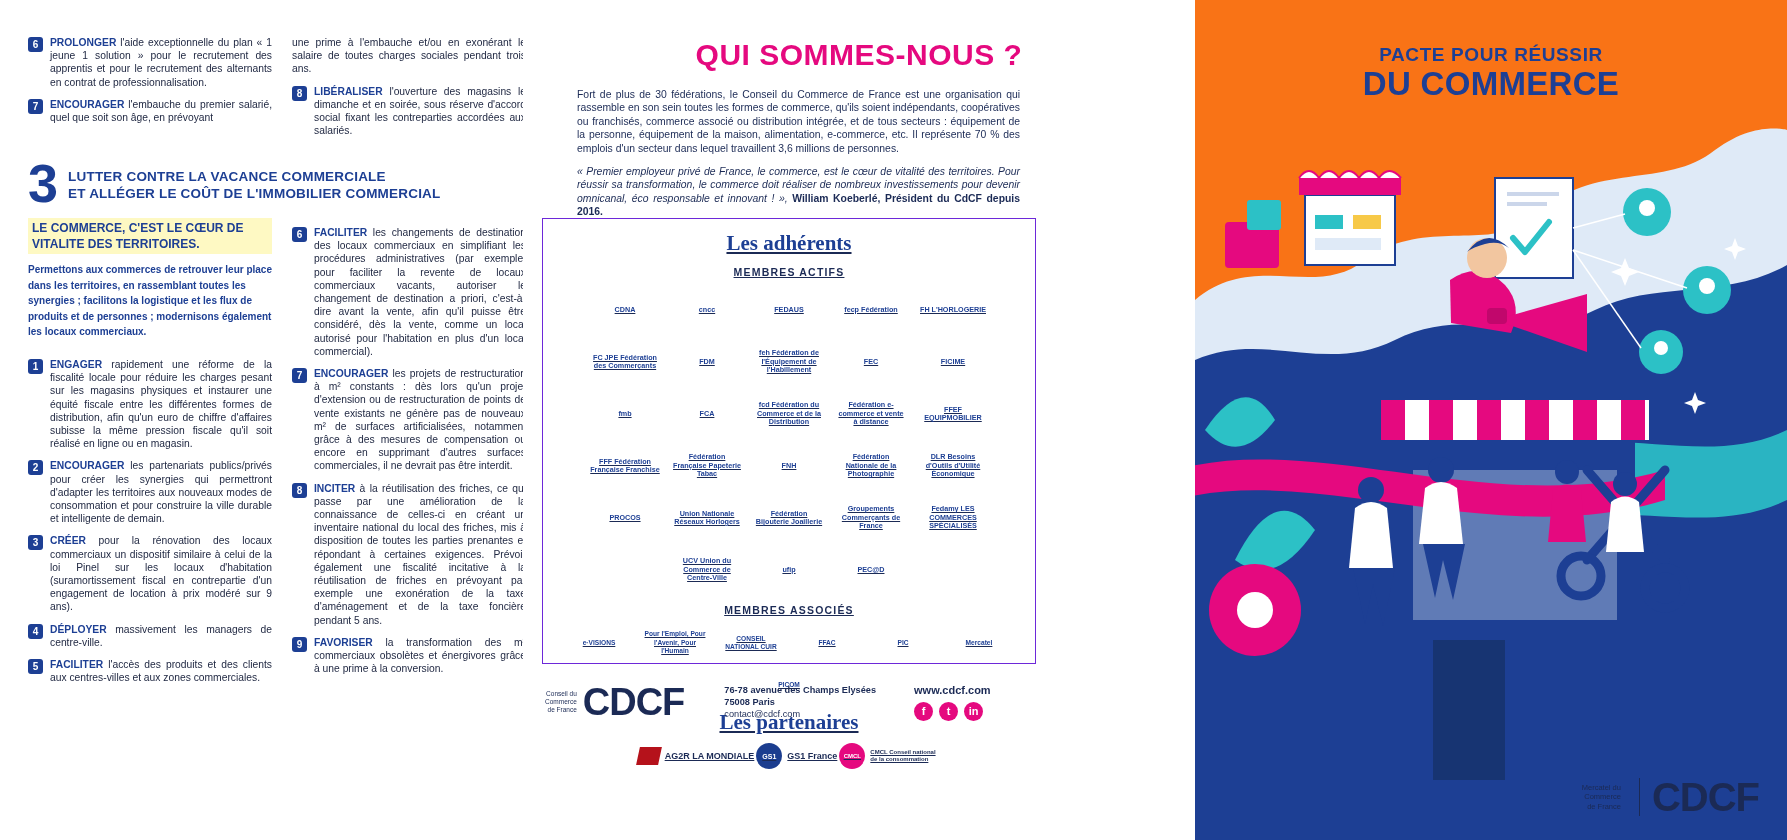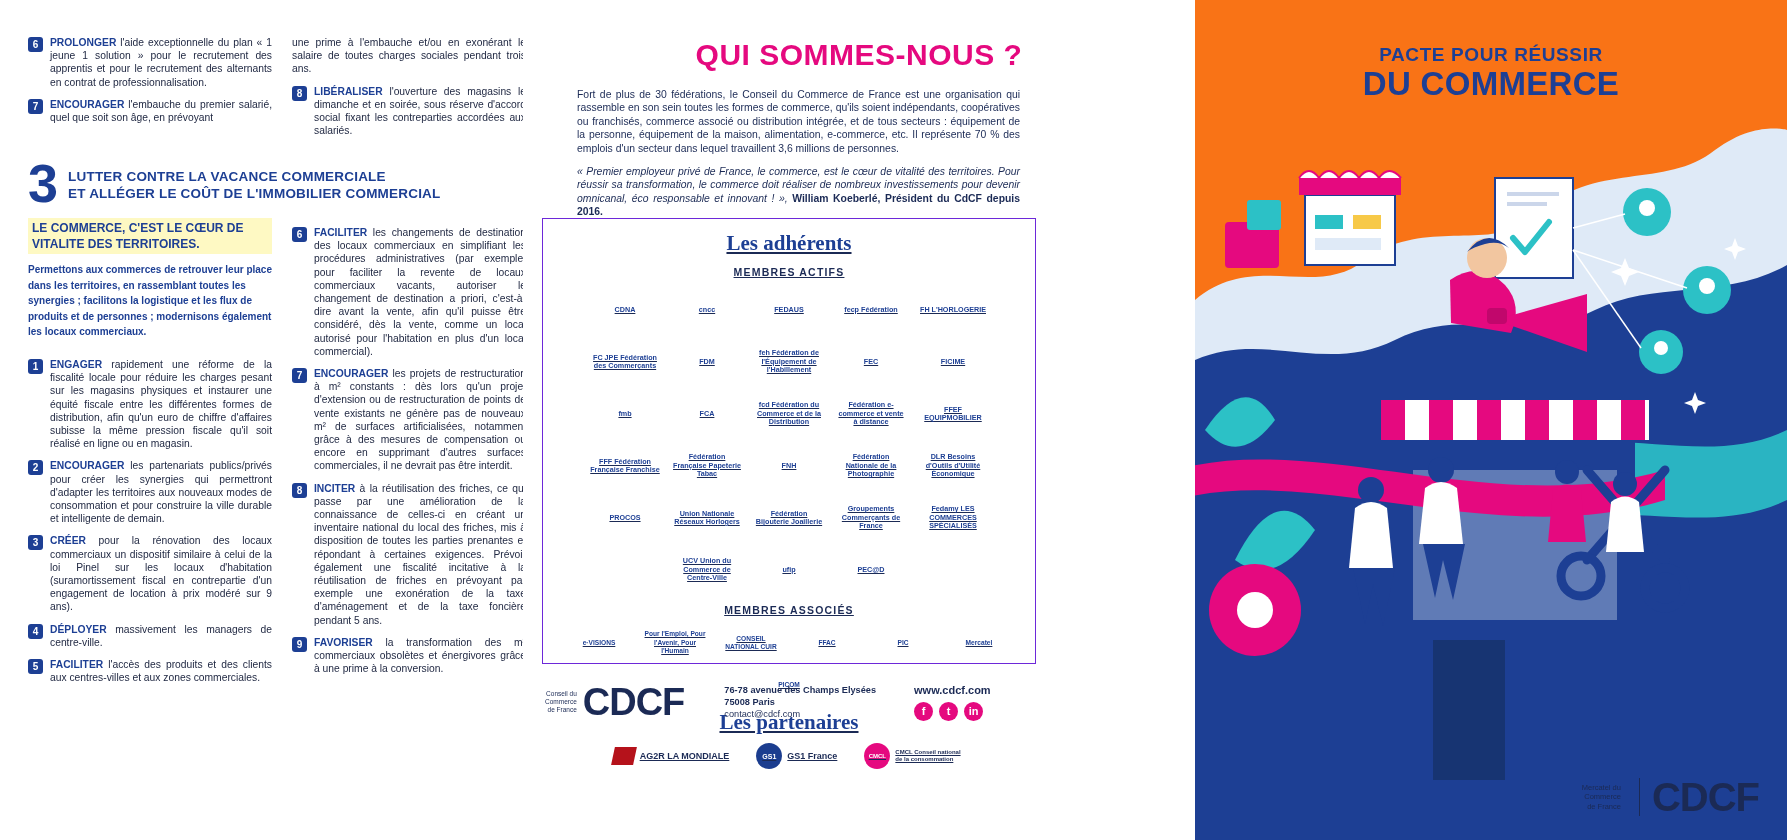--- a/index.html
+++ b/index.html
@@ -61,21 +61,21 @@
   .adh-sub{text-align:center;font-size:10.5px;font-weight:bold;color:#1b2a55;letter-spacing:1.2px;margin-top:10px;}
   .logogrid{display:flex;flex-wrap:wrap;justify-content:center;padding:6px 14px 0 14px;}
   .logo{
     width:70px;height:42px;margin:4px 5px;border-radius:2px;
     display:flex;align-items:center;justify-content:center;text-align:center;
     font-size:7.2px;font-weight:bold;color:#1d3f94;line-height:8.4px;
     background:#ffffff;overflow:hidden;padding:1px;
   }
   .logo.sm{width:64px;height:32px;font-size:6.6px;}
   .part-title{text-align:center;font-family:"Liberation Serif",serif;font-size:21px;font-weight:bold;color:#1d3f94;margin-top:4px;}
-  .partrow{display:flex;justify-content:center;align-items:center;gap:27px;margin-top:8px;}
+  .partrow{display:flex;justify-content:center;align-items:center;gap:2px;margin-top:8px;}
   .plogo{font-size:9px;font-weight:bold;color:#1b2a55;display:flex;align-items:center;gap:5px;}
   .sq{width:22px;height:18px;background:#b5121b;display:inline-block;transform:skewX(-12deg);}
   .circ{width:26px;height:26px;border-radius:50%;background:#1b3d8f;color:#fff;font-size:7px;display:flex;align-items:center;justify-content:center;}
   .circ2{width:26px;height:26px;border-radius:50%;background:#e5097f;color:#fff;font-size:6px;display:flex;align-items:center;justify-content:center;}
 
   
   .footer{position:absolute;left:545px;top:672px;width:500px;height:60px;display:flex;align-items:center;}
   .cdcf-mark{display:flex;align-items:center;}
   .cdcf-small{font-size:6.5px;line-height:8px;color:#1b2a55;text-align:right;margin-right:6px;}
   .cdcf-big{font-size:38px;font-weight:bold;color:#1b2a55;letter-spacing:-1px;line-height:38px;}

